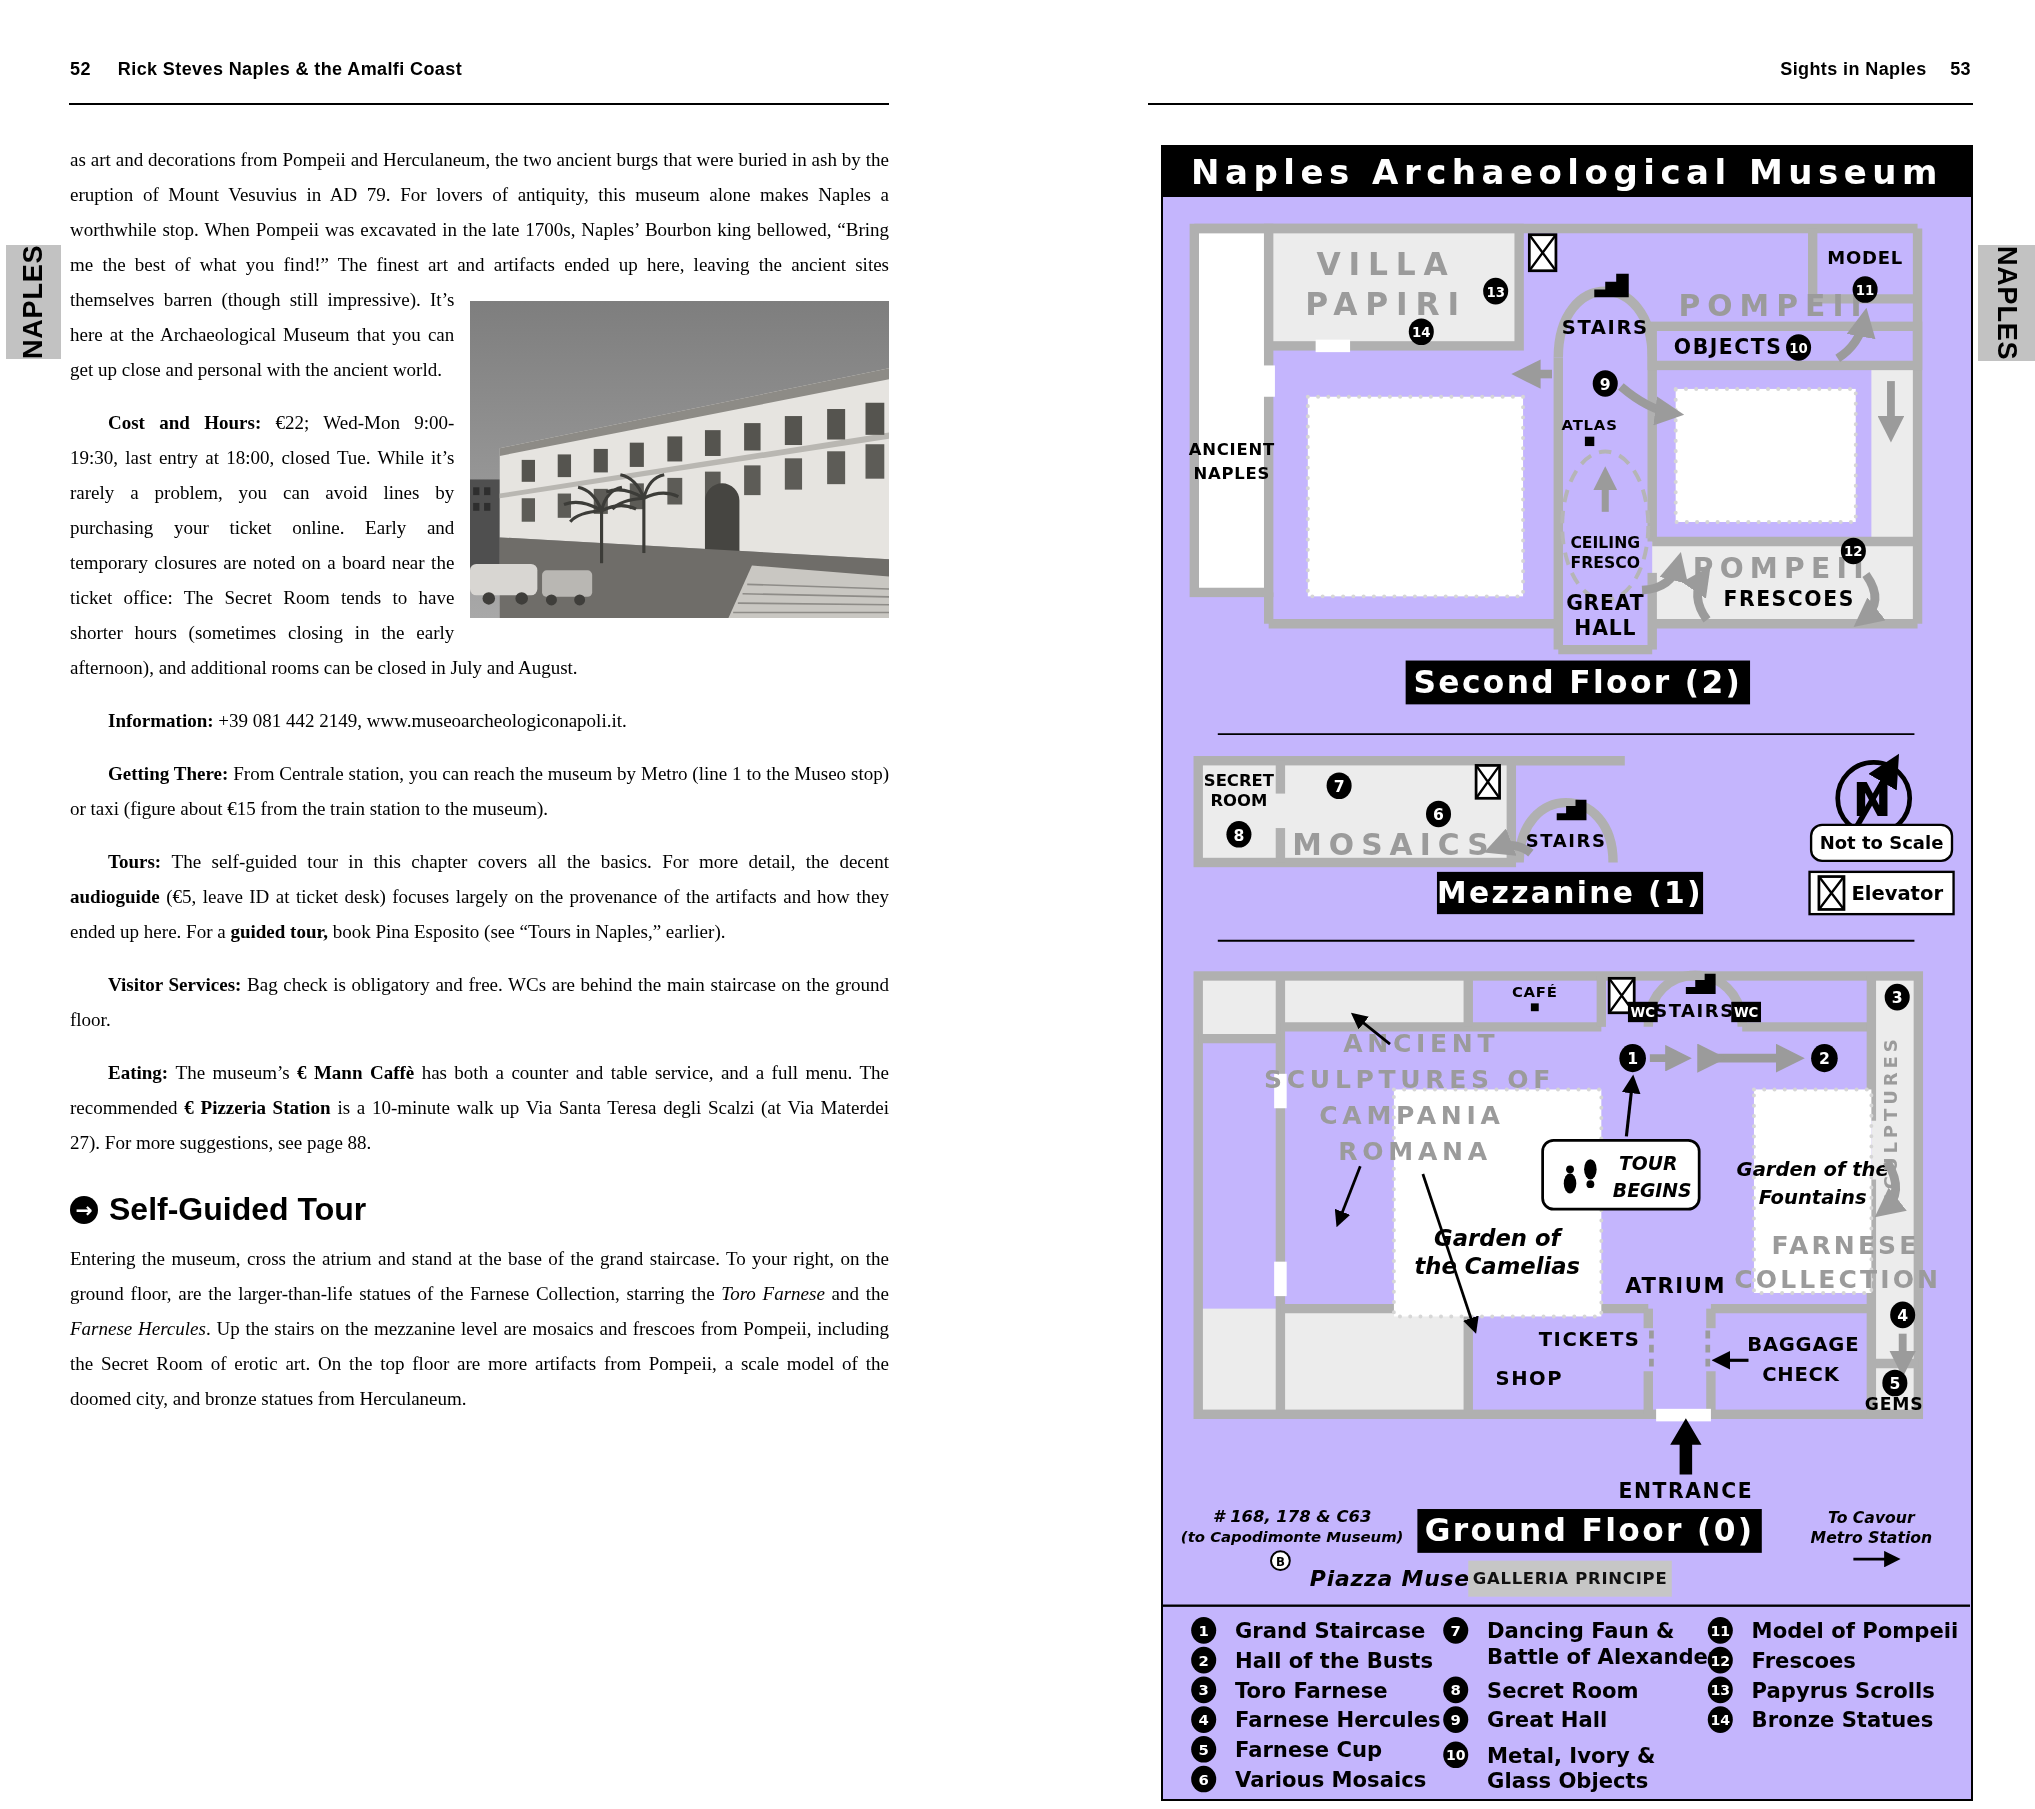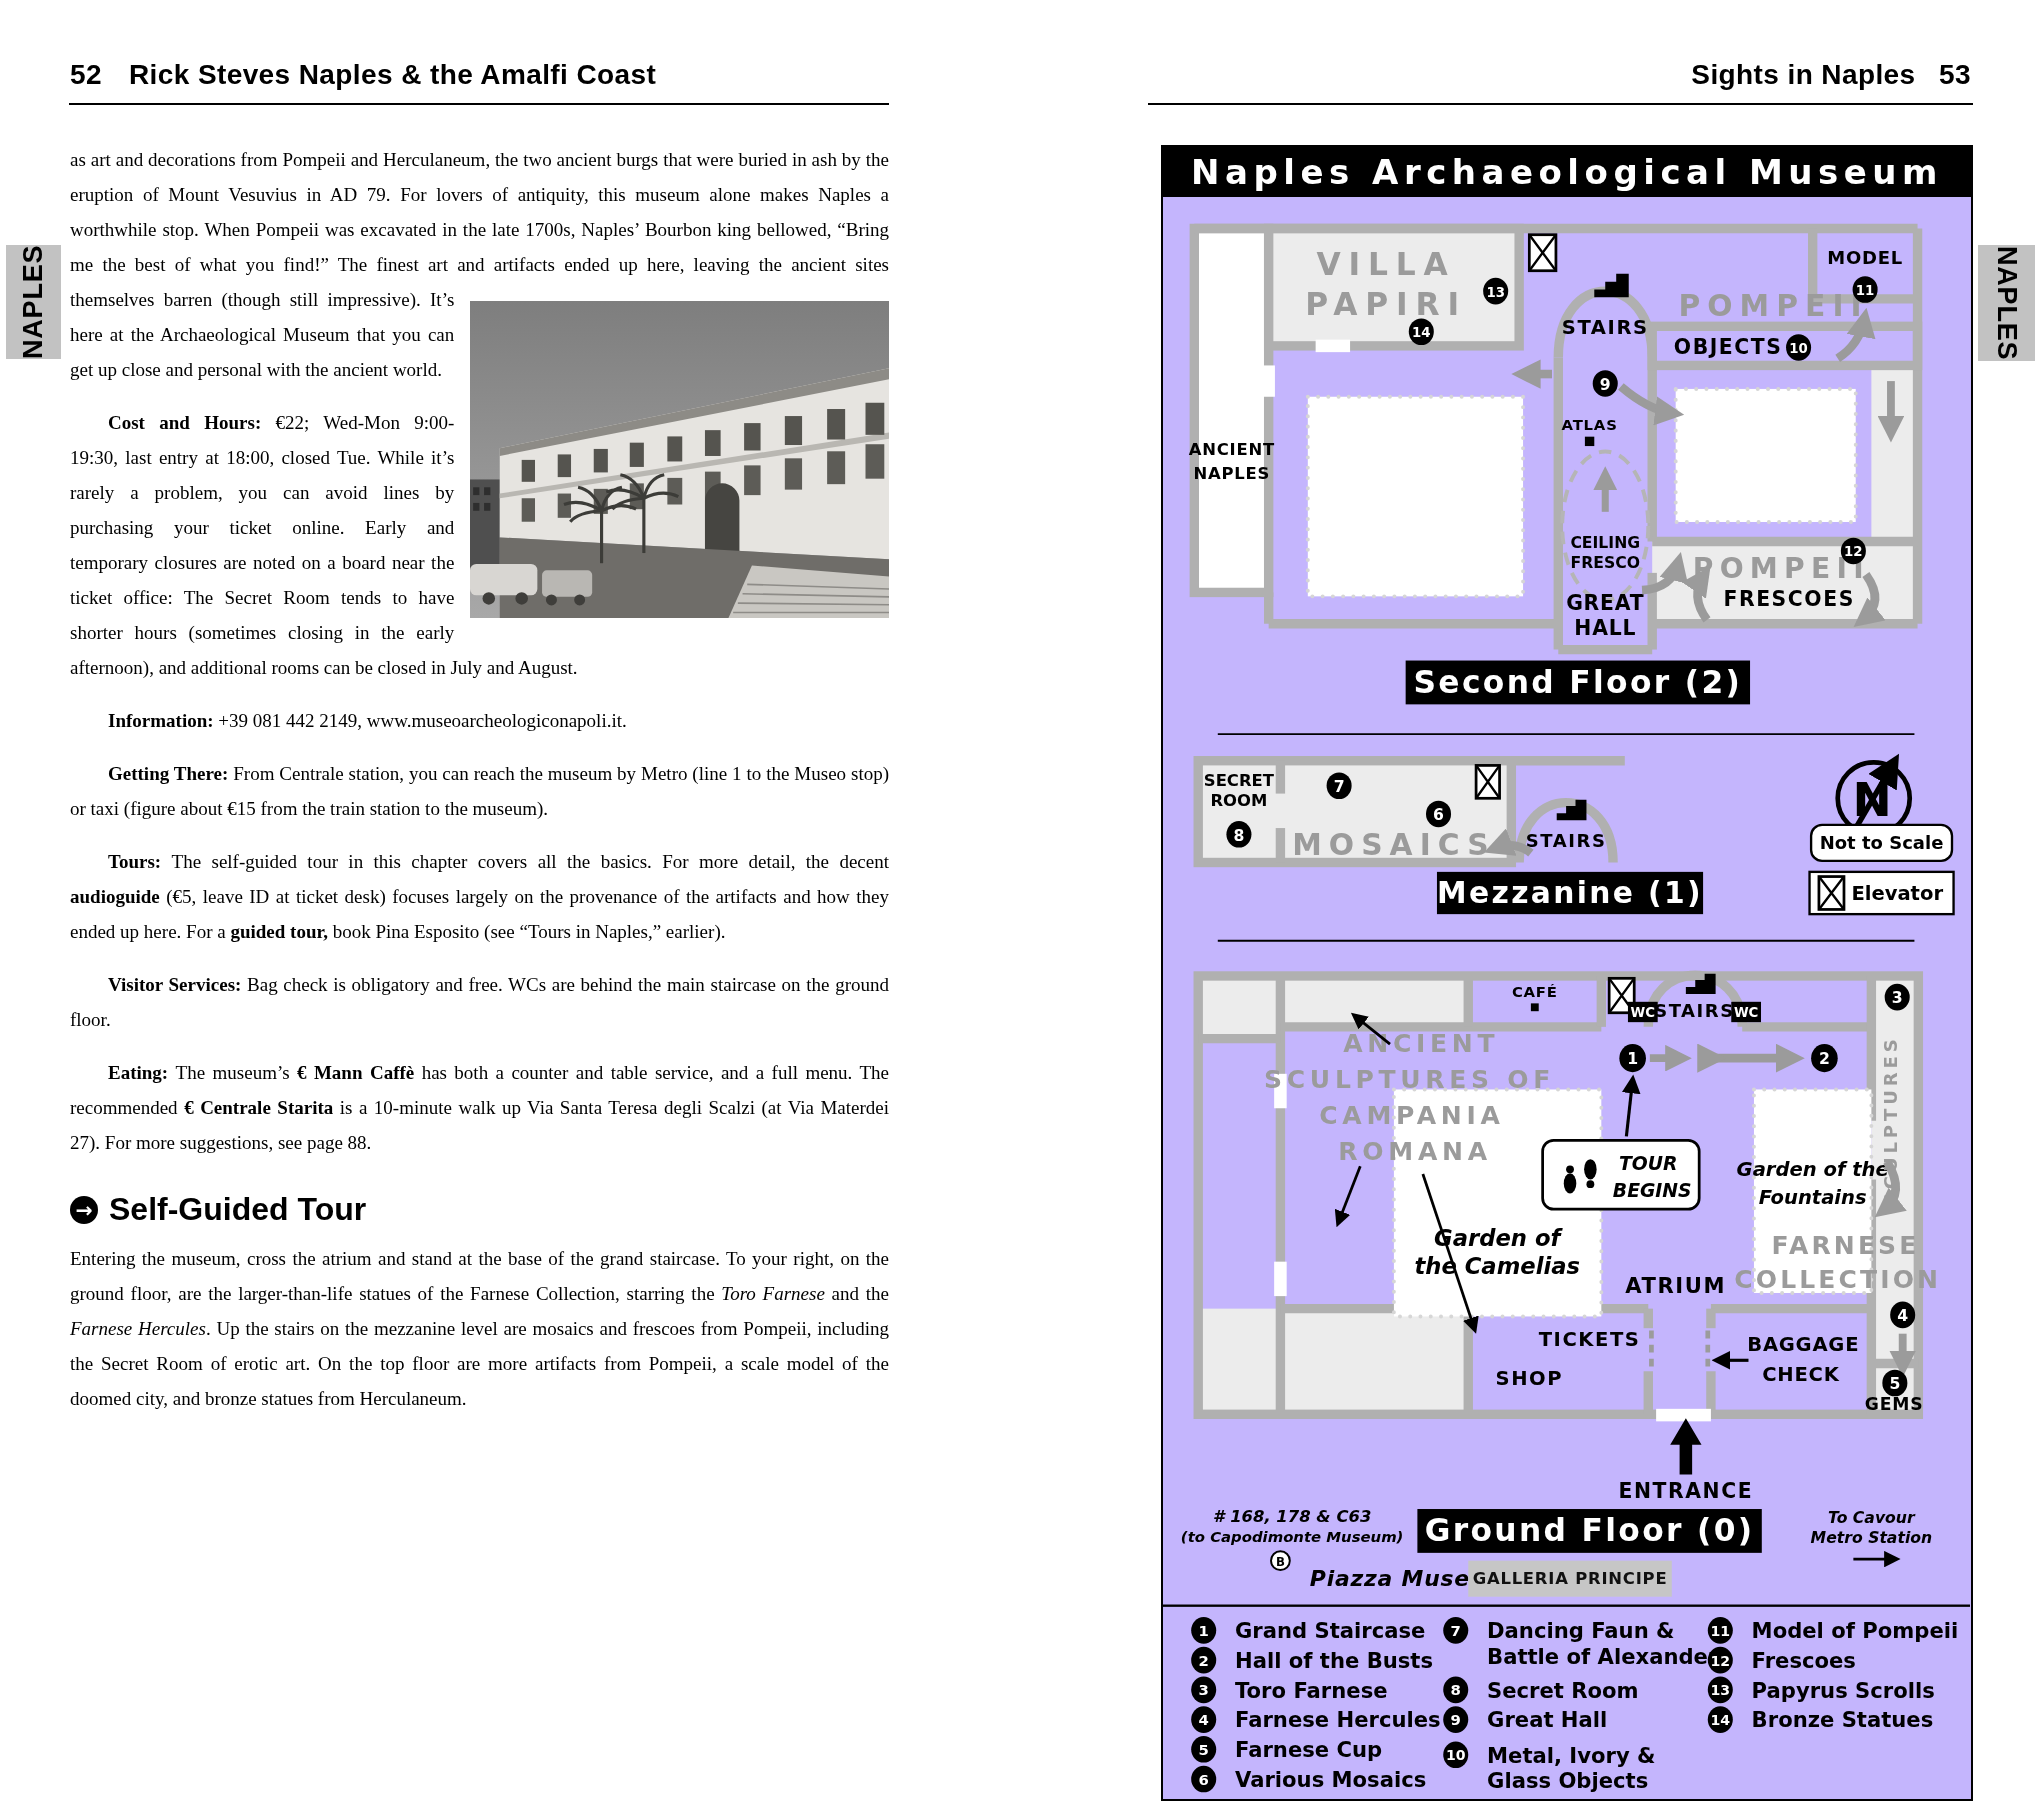--- a/index.html
+++ b/index.html
@@ -1,20 +1,20 @@
 <!DOCTYPE html>
 <html style="font-size:12.5px"><head>
 <meta charset="utf-8">
 <style>
   html,body{margin:0;padding:0;}
   body{width:2035px;height:1809px;background:#ffffff;position:relative;overflow:hidden;
        font-family:"Liberation Sans",sans-serif;}
   
   .pg-header{position:absolute;top:59px;font-family:"Liberation Sans",sans-serif;
-             font-size:28px;font-weight:bold;letter-spacing:0.4px;color:#000;}
+             font-size:18px;font-weight:bold;letter-spacing:0.4px;color:#000;}
   #left-header{left:70px;}
   #left-header .pgnum{margin-right:27px;}
   #right-header{right:64px;text-align:right;margin-left:36px;}
   #right-header .pgnum{margin-left:23.5px;font-weight:bold;}
   .header-rule{position:absolute;top:103px;height:2.3px;background:#000;}
   #left-rule{left:69px;width:820px;}
   #right-rule{left:1148px;width:825px;}
   
   .side-tab{position:absolute;background:#c2c2c2;color:#000;font-weight:bold;
             font-size:27px;letter-spacing:0.8px;display:flex;align-items:center;justify-content:center;
@@ -131,21 +131,21 @@
           <circle cx="140" cy="382" r="7"></circle>
       </g>
     </svg>
   <span>as art and decorations from Pompeii and Herculaneum, the two ancient burgs that were buried in ash by the eruption of Mount Vesuvius in AD 79. For lovers of antiquity, this museum alone makes Naples a worthwhile stop. When Pompeii was excavated in the late 1700s, Naples’ Bourbon king bellowed, “Bring me the best of what you find!” The finest art and artifacts ended up here, leaving the ancient sites themselves barren (though still impressive). It’s here at the Archaeological Museum that you can get up close and personal with the ancient world.</span></p>
   <div id="para-main">
       <p class="body-p ind"><span class="b">Cost and Hours: </span><span>€22; Wed-Mon 9:00-19:30, last entry at 18:00, closed Tue. While it’s rarely a problem, you can avoid lines by purchasing your ticket online. Early and temporary closures are noted on a board near the ticket office: The Secret Room tends to have shorter hours (sometimes closing in the early afternoon), and additional rooms can be closed in July and August.</span></p>
       <p class="body-p ind"><span class="b">Information: </span><span>+39 081 442 2149, www.museoarcheologiconapoli.it.</span></p>
       <p class="body-p ind"><span class="b">Getting There: </span><span>From Centrale station, you can reach the museum by Metro (line 1 to the Museo stop) or taxi (figure about €15 from the train station to the museum).</span></p>
       <p class="body-p ind"><span class="b">Tours: </span><span>The self-guided tour in this chapter covers all the basics. For more detail, the decent </span><span class="b">audioguide </span><span>(€5, leave ID at ticket desk) focuses largely on the provenance of the artifacts and how they ended up here. For a </span><span class="b">guided tour,</span><span> book Pina Esposito (see “Tours in Naples,” earlier).</span></p>
       <p class="body-p ind"><span class="b">Visitor Services: </span><span>Bag check is obligatory and free. WCs are behind the main staircase on the ground floor.</span></p>
-      <p class="body-p ind"><span class="b">Eating: </span><span>The museum’s </span><span class="b">€ Mann Caffè</span><span> has both a counter and table service, and a full menu. The recommended </span><span class="b">€ Centrale Starita</span><span> is a 10-minute walk up Via Santa Teresa degli Scalzi (at Via Materdei 27). For more suggestions, see page 88.</span></p>
+      <p class="body-p ind"><span class="b">Eating: </span><span>The museum’s </span><span class="b">€ Mann Caffè</span><span> has both a counter and table service, and a full menu. The recommended </span><span class="b">€ Pizzeria Station</span><span> is a 10-minute walk up Via Santa Teresa degli Scalzi (at Via Materdei 27). For more suggestions, see page 88.</span></p>
     </div>
   <h2 id="tour-heading">
     <span class="arrow-circle">→</span>
     <span>Self-Guided Tour</span>
   </h2>
   <p class="body-p" id="p-tour"><span>Entering the museum, cross the atrium and stand at the base of the grand staircase. To your right, on the ground floor, are the larger-than-life statues of the Farnese Collection, starring the </span><span class="i">Toro Farnese</span><span> and the </span><span class="i">Farnese Hercules</span><span>. Up the stairs on the mezzanine level are mosaics and frescoes from Pompeii, including the Secret Room of erotic art. On the top floor are more artifacts from Pompeii, a scale model of the doomed city, and bronze statues from Herculaneum.</span></p>
 </div>
 
 <div class="pg-header" id="right-header">
   <span>Sights in Naples</span><span class="pgnum">53</span>

